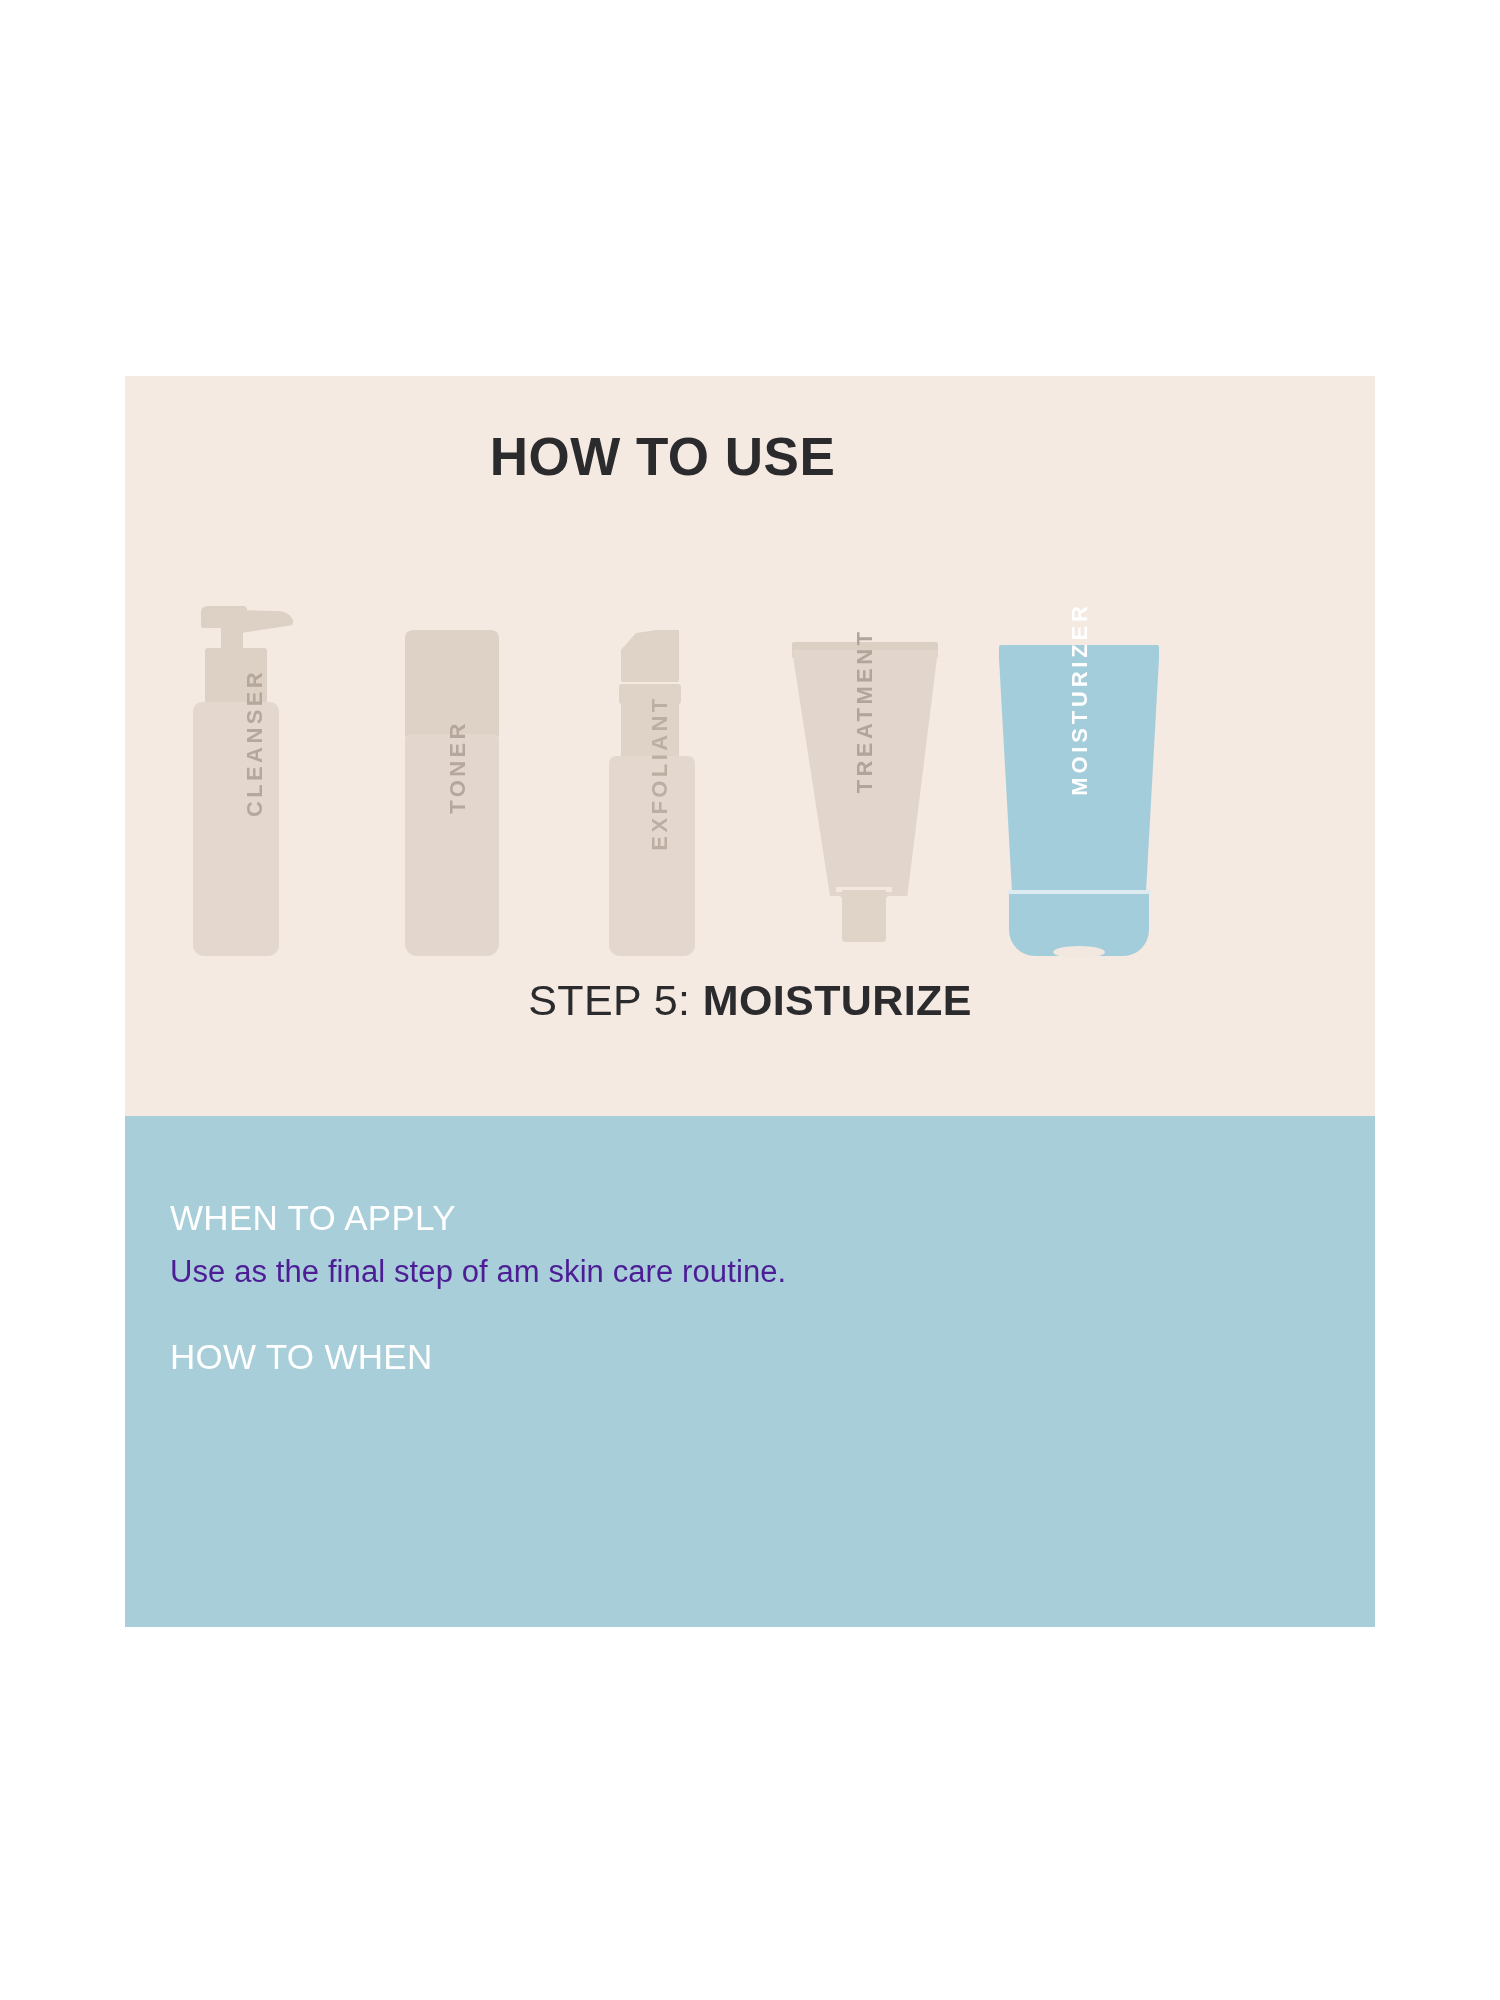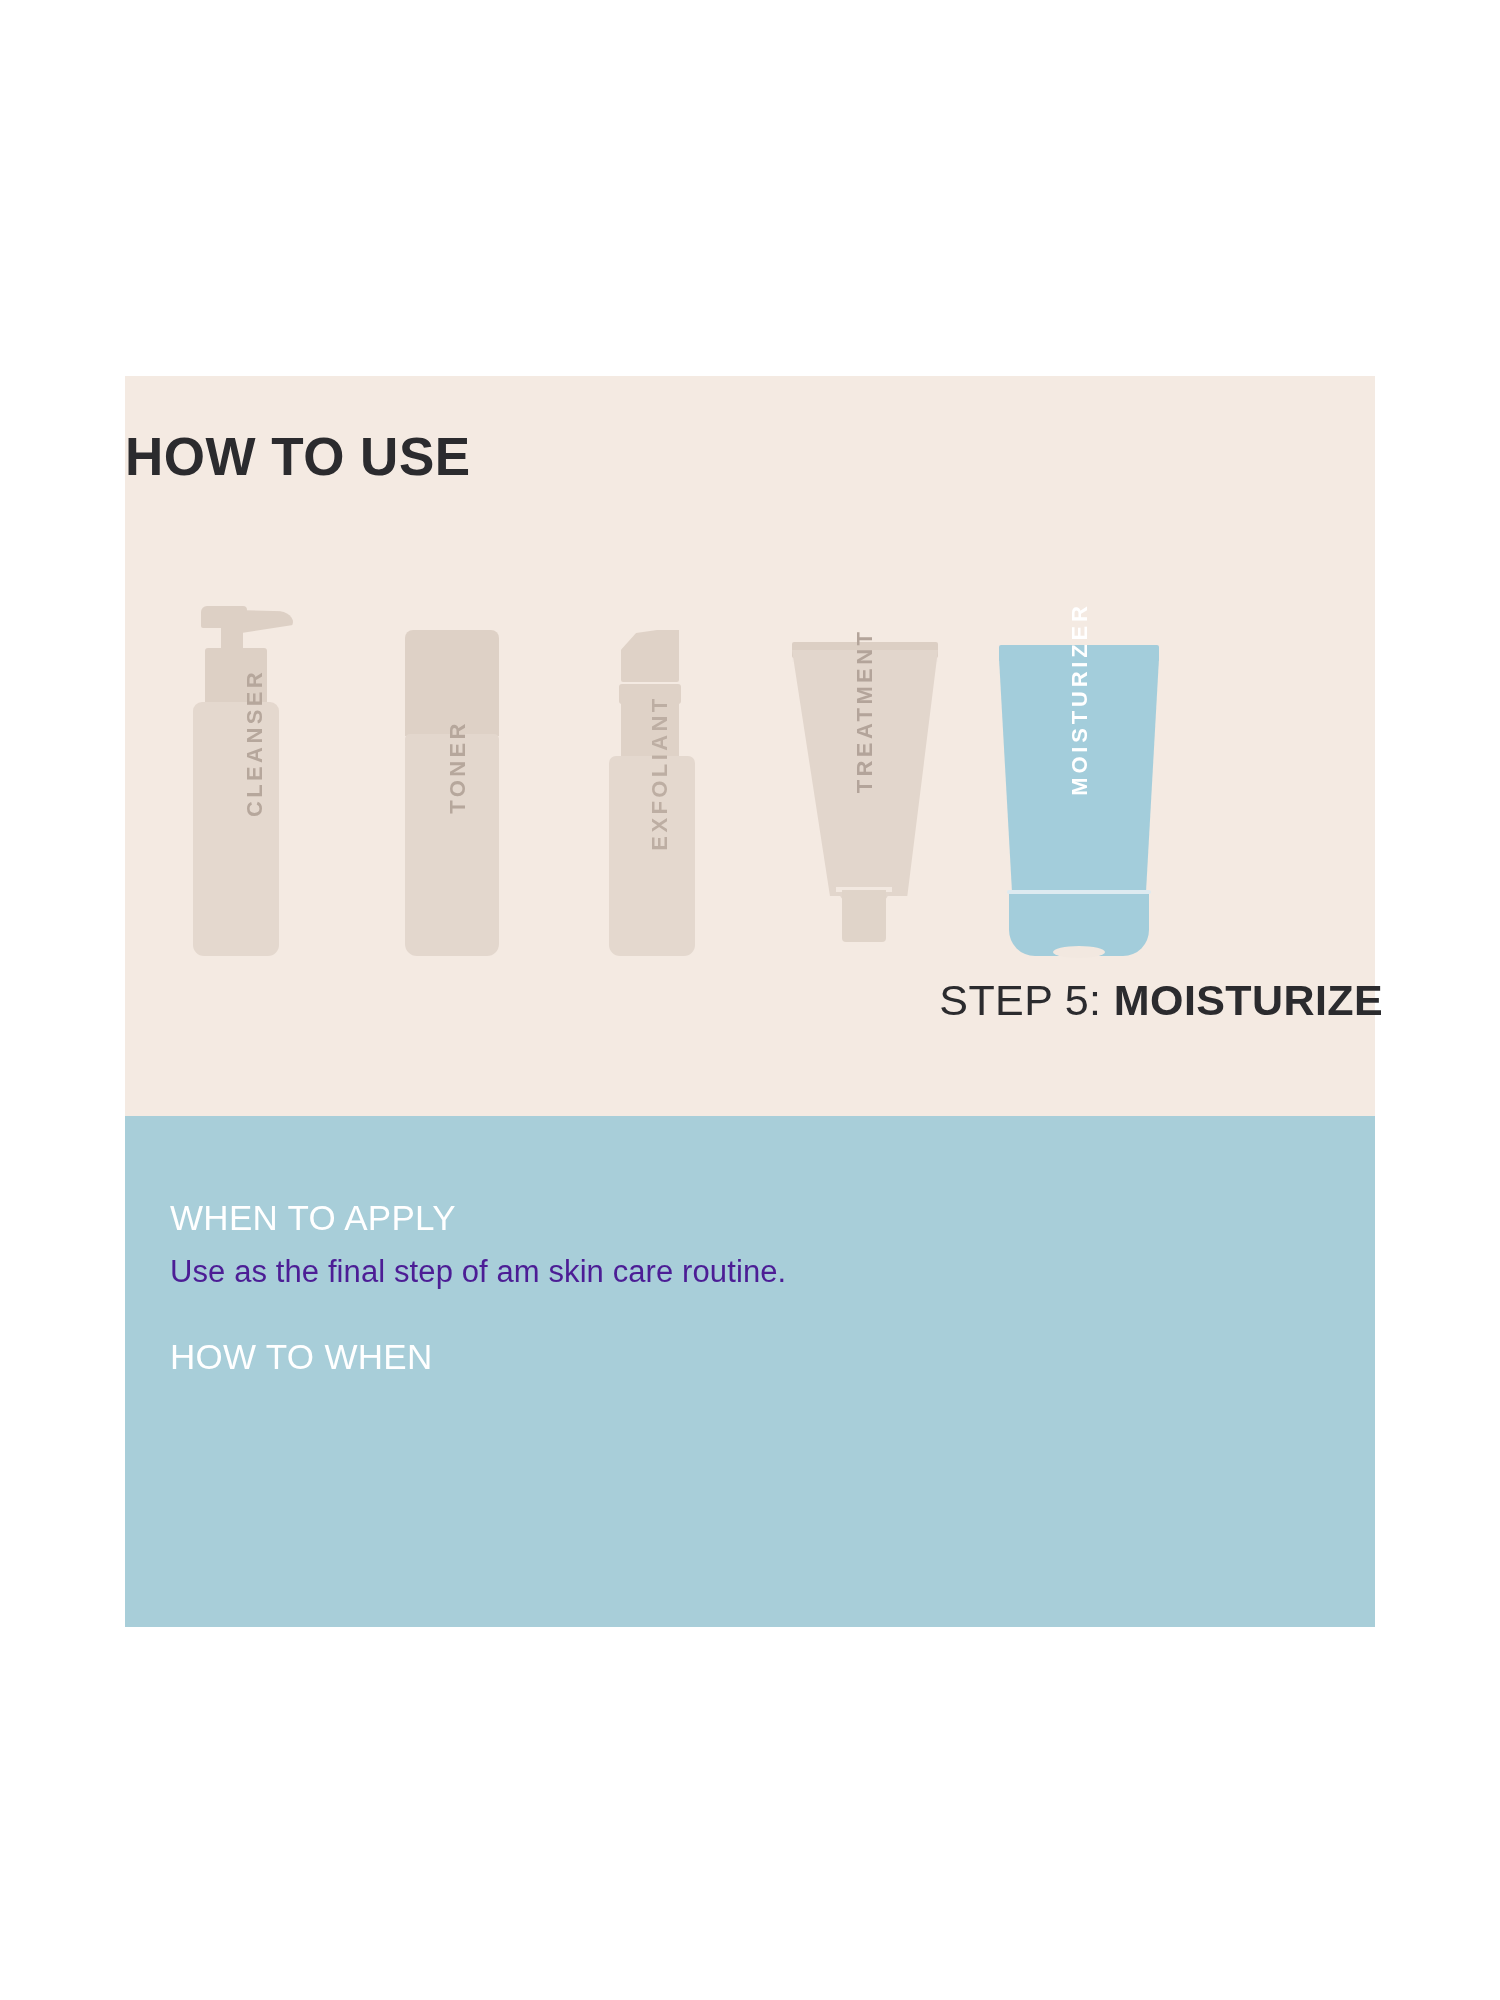--- a/index.html
+++ b/index.html
@@ -28,21 +28,21 @@
     left:0; top:0;
     width:1250px; height:740px;
     background:#f4eae2;
   }
 
   
   .title-wrap {
     position:absolute;
     left:0; top:50px;
     width:1075px;
-    text-align:left;
+    text-align:center;
   }
   .title {
     display:inline-block;
     position:relative;
     font-size:53px;
     font-weight:bold;
     letter-spacing:0.5px;
     color:#2b2b2e;
     white-space:nowrap;
   }
@@ -238,23 +238,23 @@
     position:absolute; left:68px; bottom:-2px;
     width:52px; height:12px;
     background:#f2e8e0;
     border-radius:50%;
   }
   .mo-label { top:60px; color:#ffffff; letter-spacing:3.8px; }
 
   
   .step-line {
     position:absolute;
-    left:8px; top:600px;
+    left:0; top:600px;
     width:1250px;
-    text-align:right;
+    text-align:center;
     font-size:43px;
     color:#2b2b2e;
     letter-spacing:0.4px;
     white-space:nowrap;
   }
   .step-line .strong { font-weight:bold; }
 
   
   .blue-panel {
     position:absolute;

